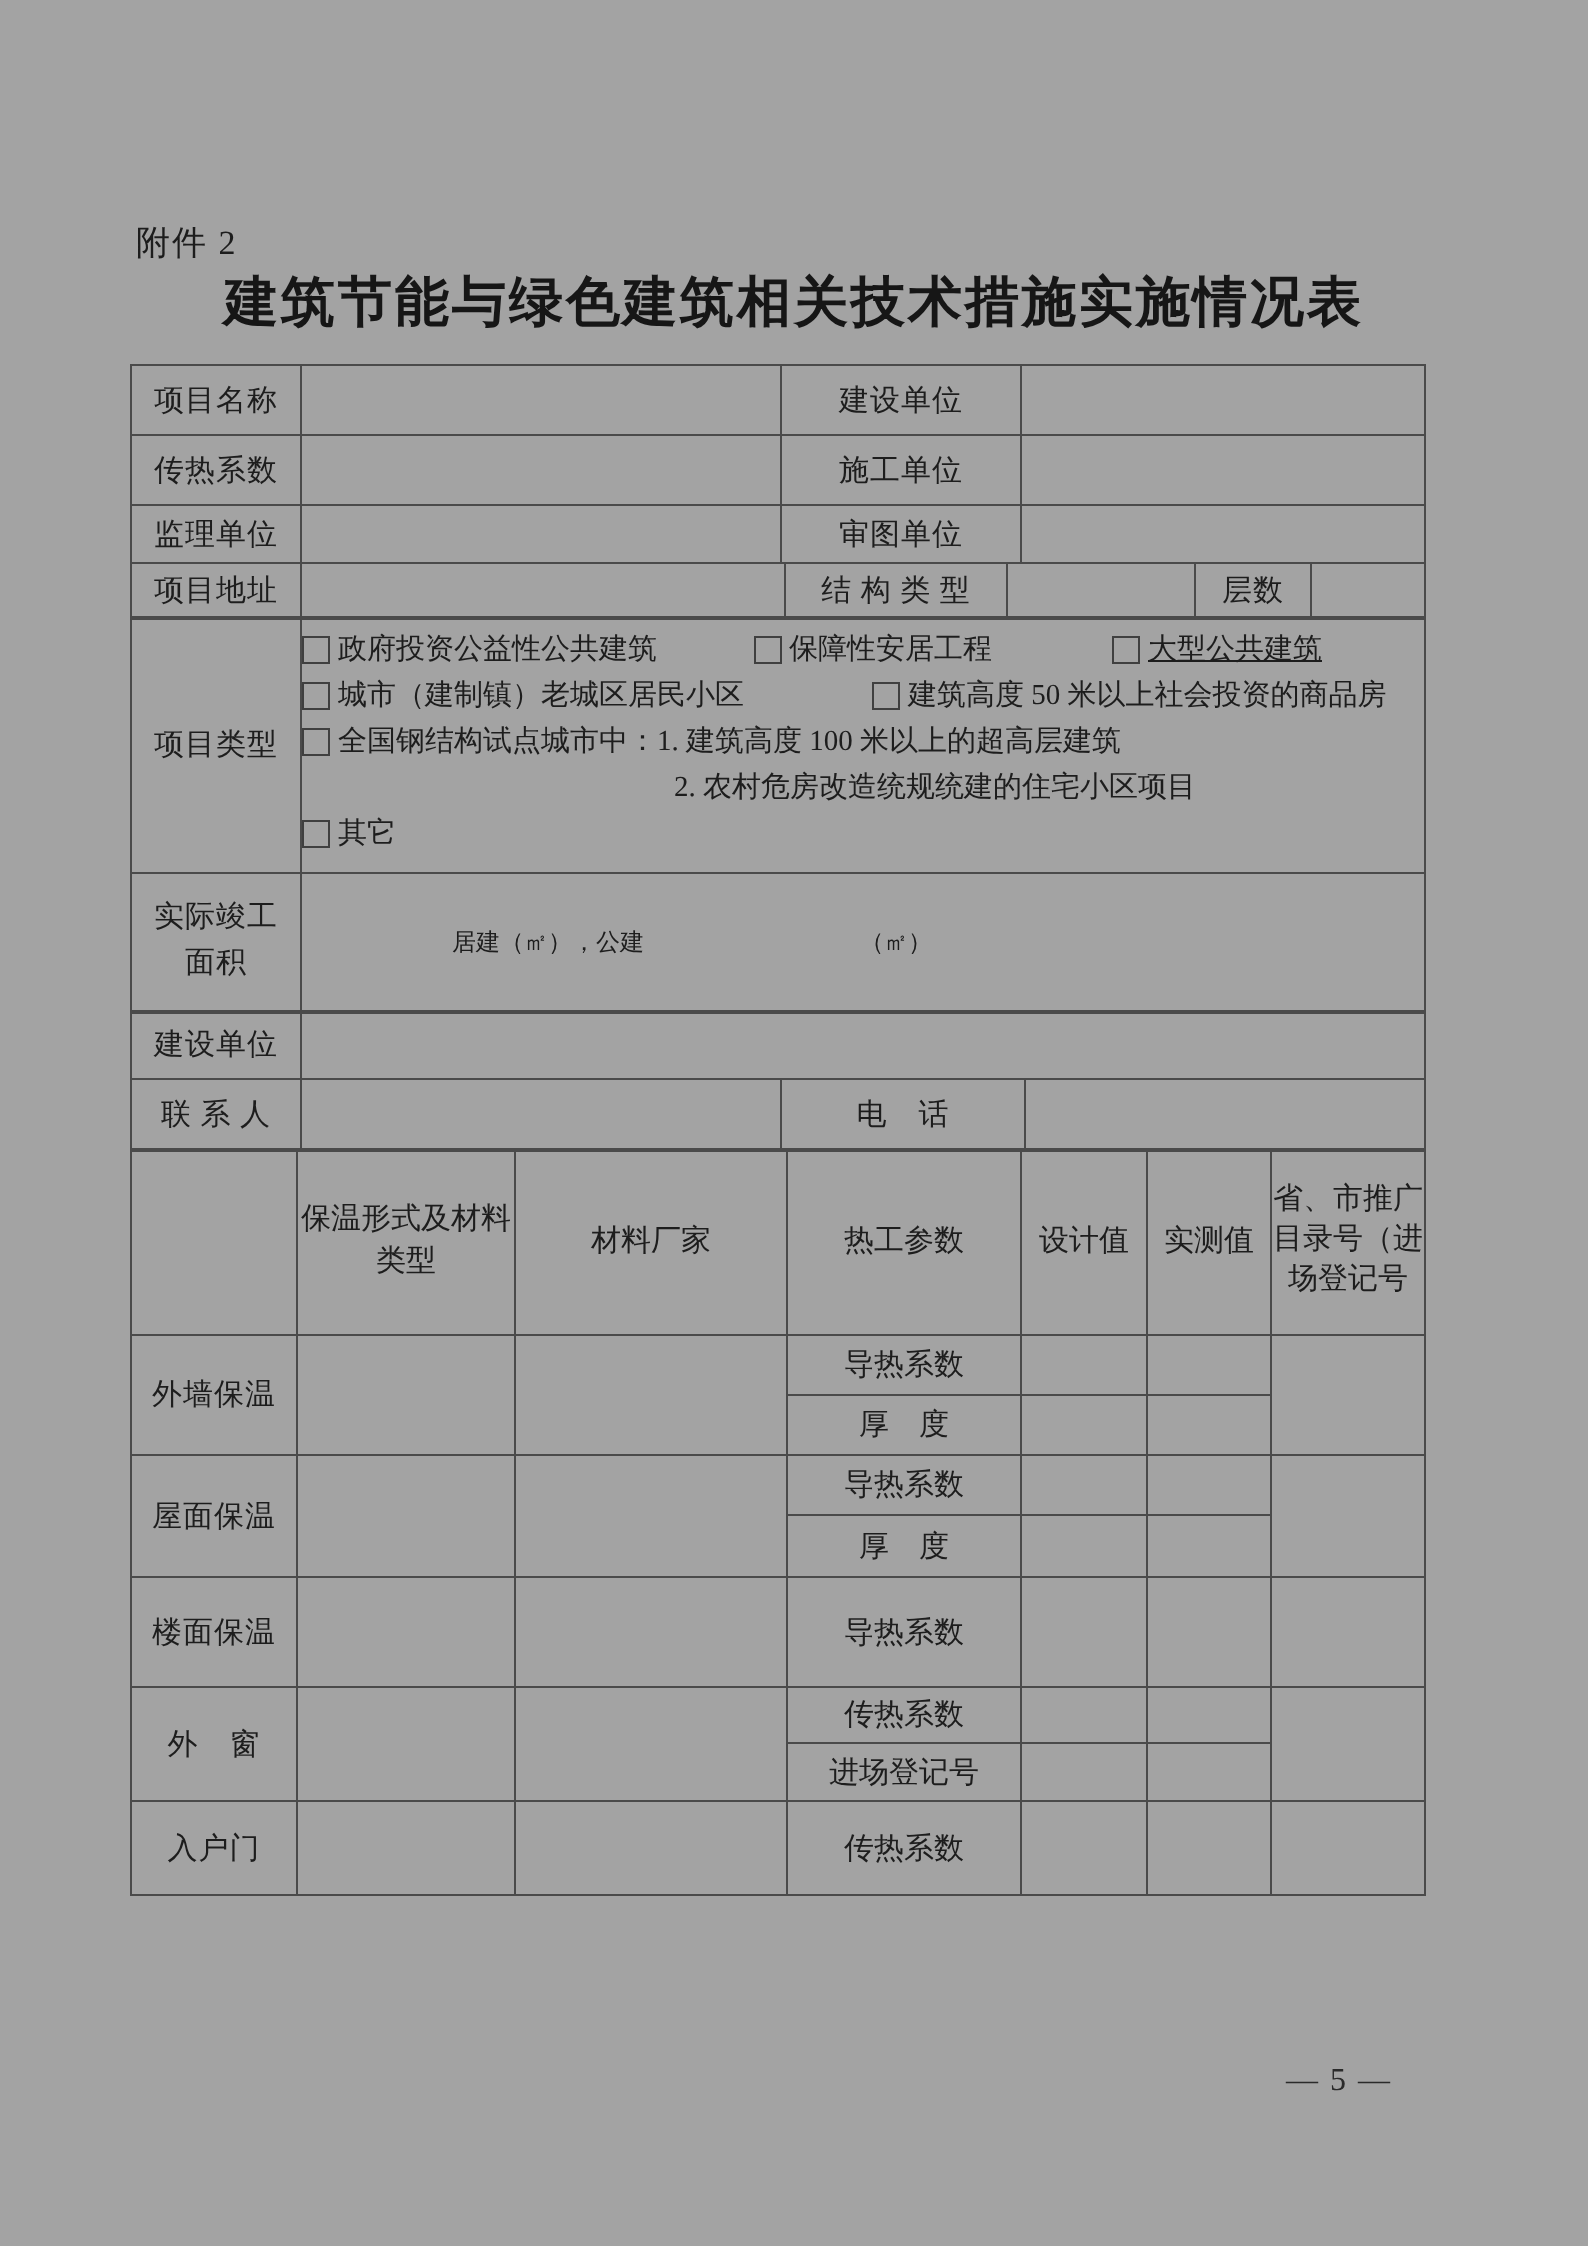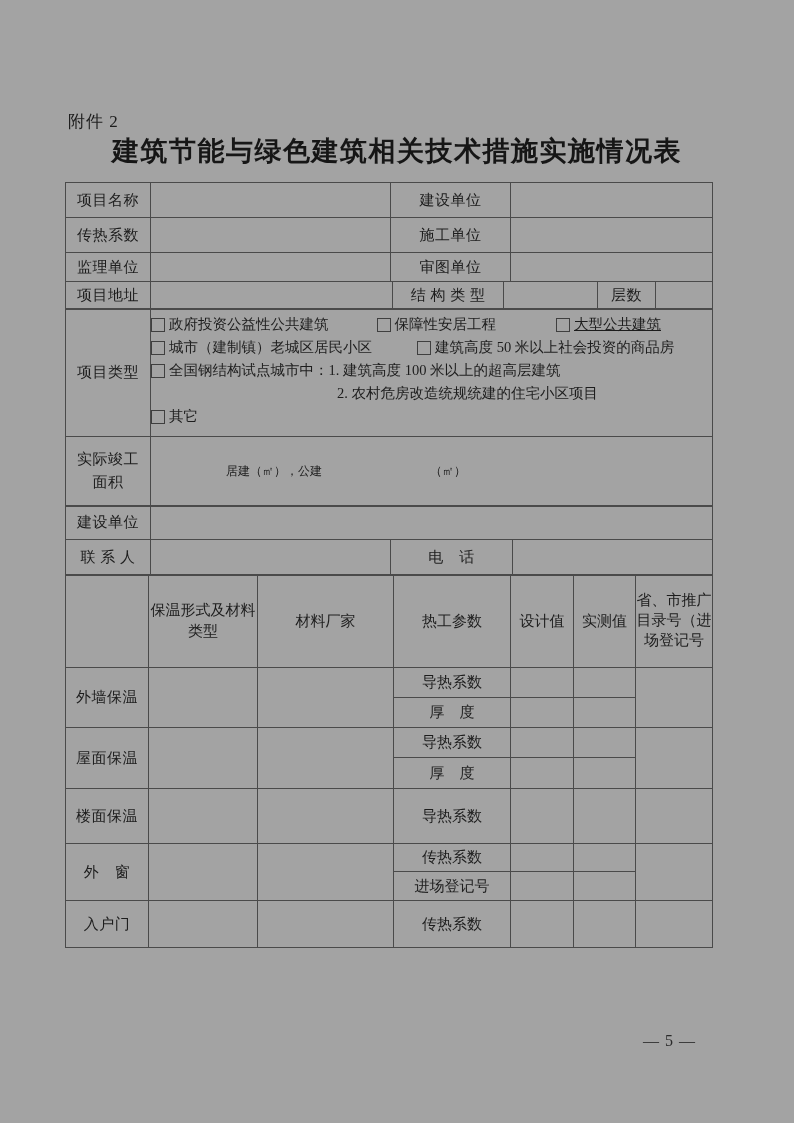--- a/index.html
+++ b/index.html
@@ -20,21 +20,21 @@
     border:1.5px solid #4a4a4a;padding:0;font-size:15px;text-align:center;
     vertical-align:middle;overflow:hidden;
   }
   td.lbl{letter-spacing:0.5px;}
   
   td.pt-content{text-align:left;padding:7px 6px 5px 6px;}
   .pt-line{display:flex;align-items:flex-start;height:23px;font-size:14.5px;white-space:nowrap;}
   .opt{display:inline-flex;align-items:center;}
   .cb{width:12px;height:12px;border:1.5px solid #3f3f3f;display:inline-block;
       margin-right:4px;flex:none;background:transparent;}
-  .gap48{margin-left:48px;} .gap60{margin-left:60px;text-decoration:underline;} .gap45{margin-left:45px;}
+  .gap48{margin-left:48px;} .gap60{margin-left:60px;text-decoration:underline;} .gap45{margin-left:64px;}
   .indent{margin-left:186px;}
   
   .area-line{display:flex;align-items:center;text-align:left;font-size:12px;padding-left:75px;}
   .area-g1{} .area-g2{margin-left:108px;}
   .two-line{line-height:1.55;}
   
   td.section{font-weight:700;font-size:15.5px;letter-spacing:1px;}
   
   td.envhdr{font-size:15px;line-height:1.4;padding:2px 3px;}
   td.catalog{font-size:14.5px;line-height:1.32;padding:2px 6px;}

